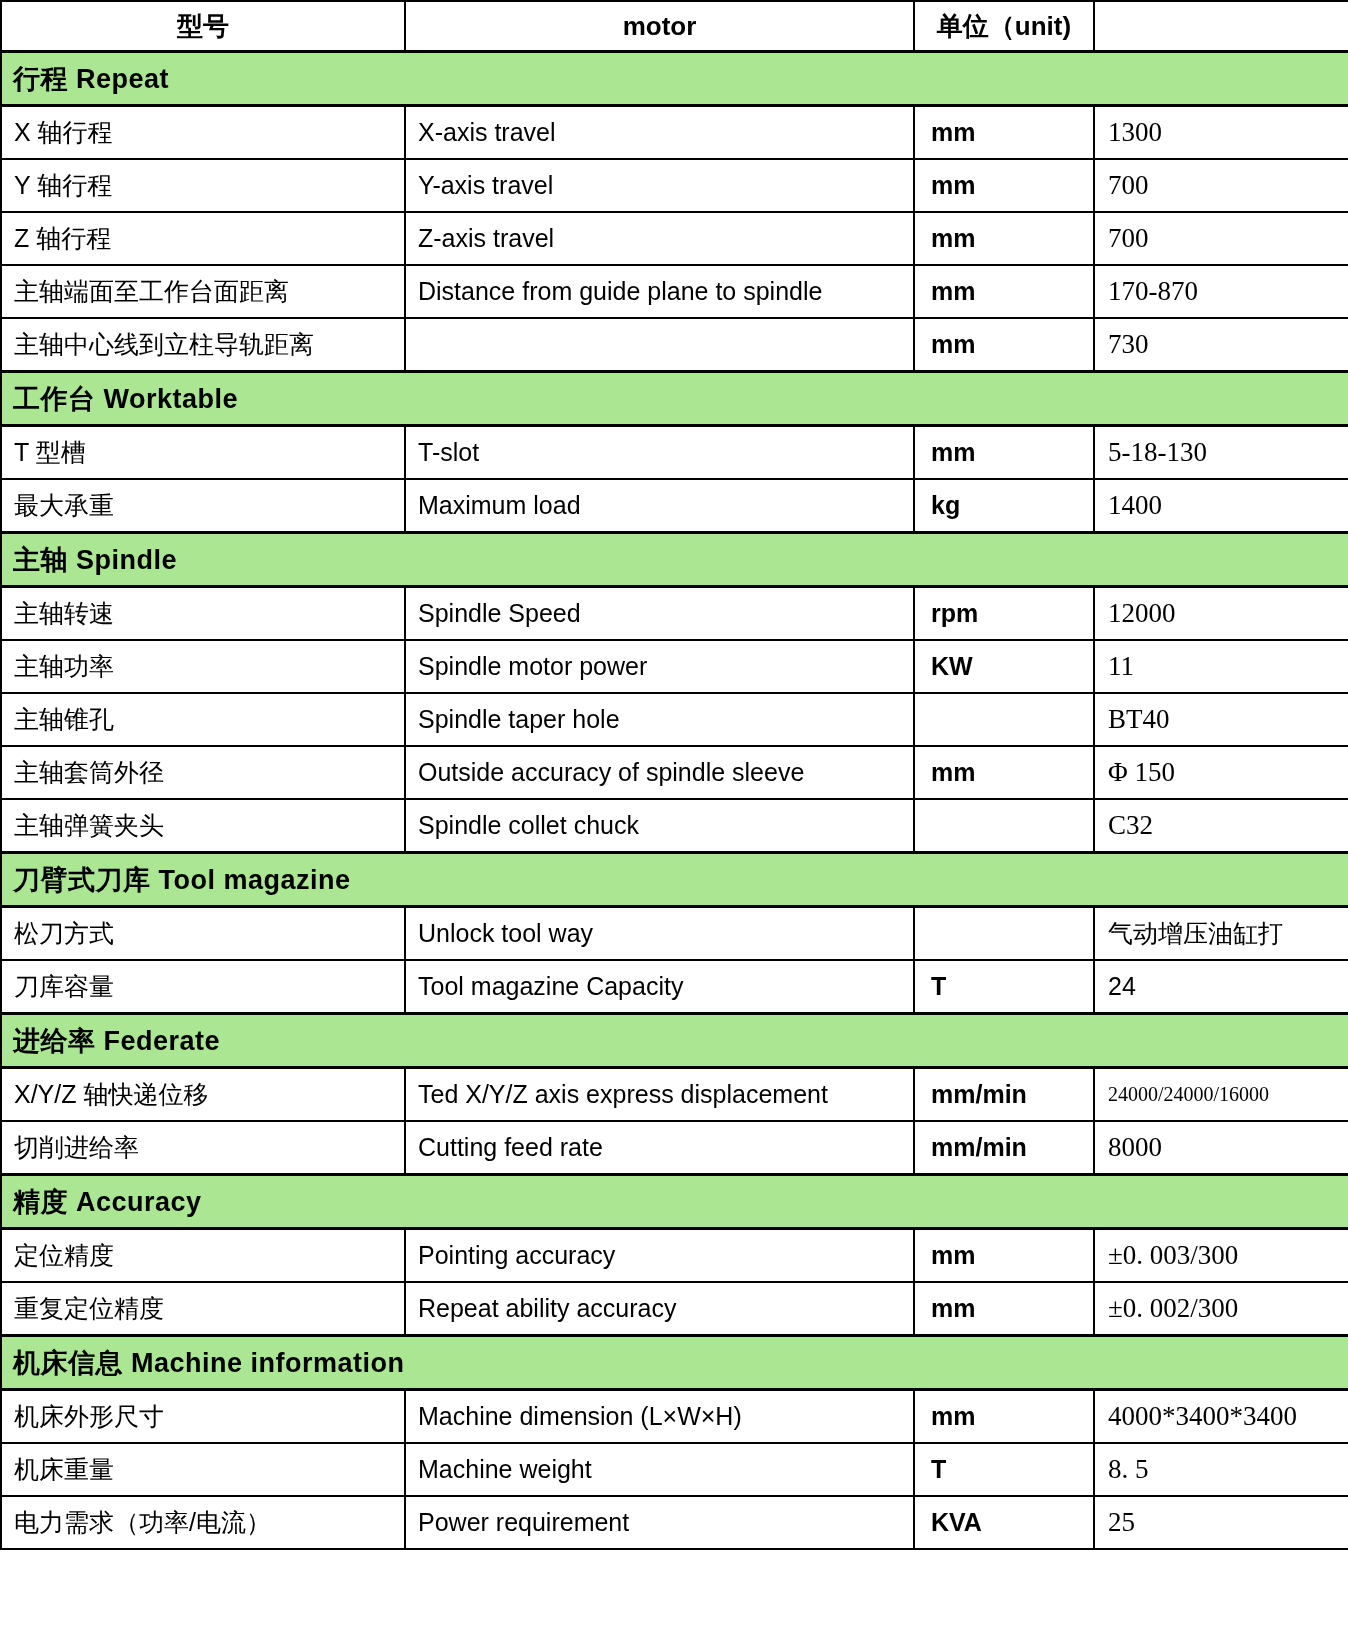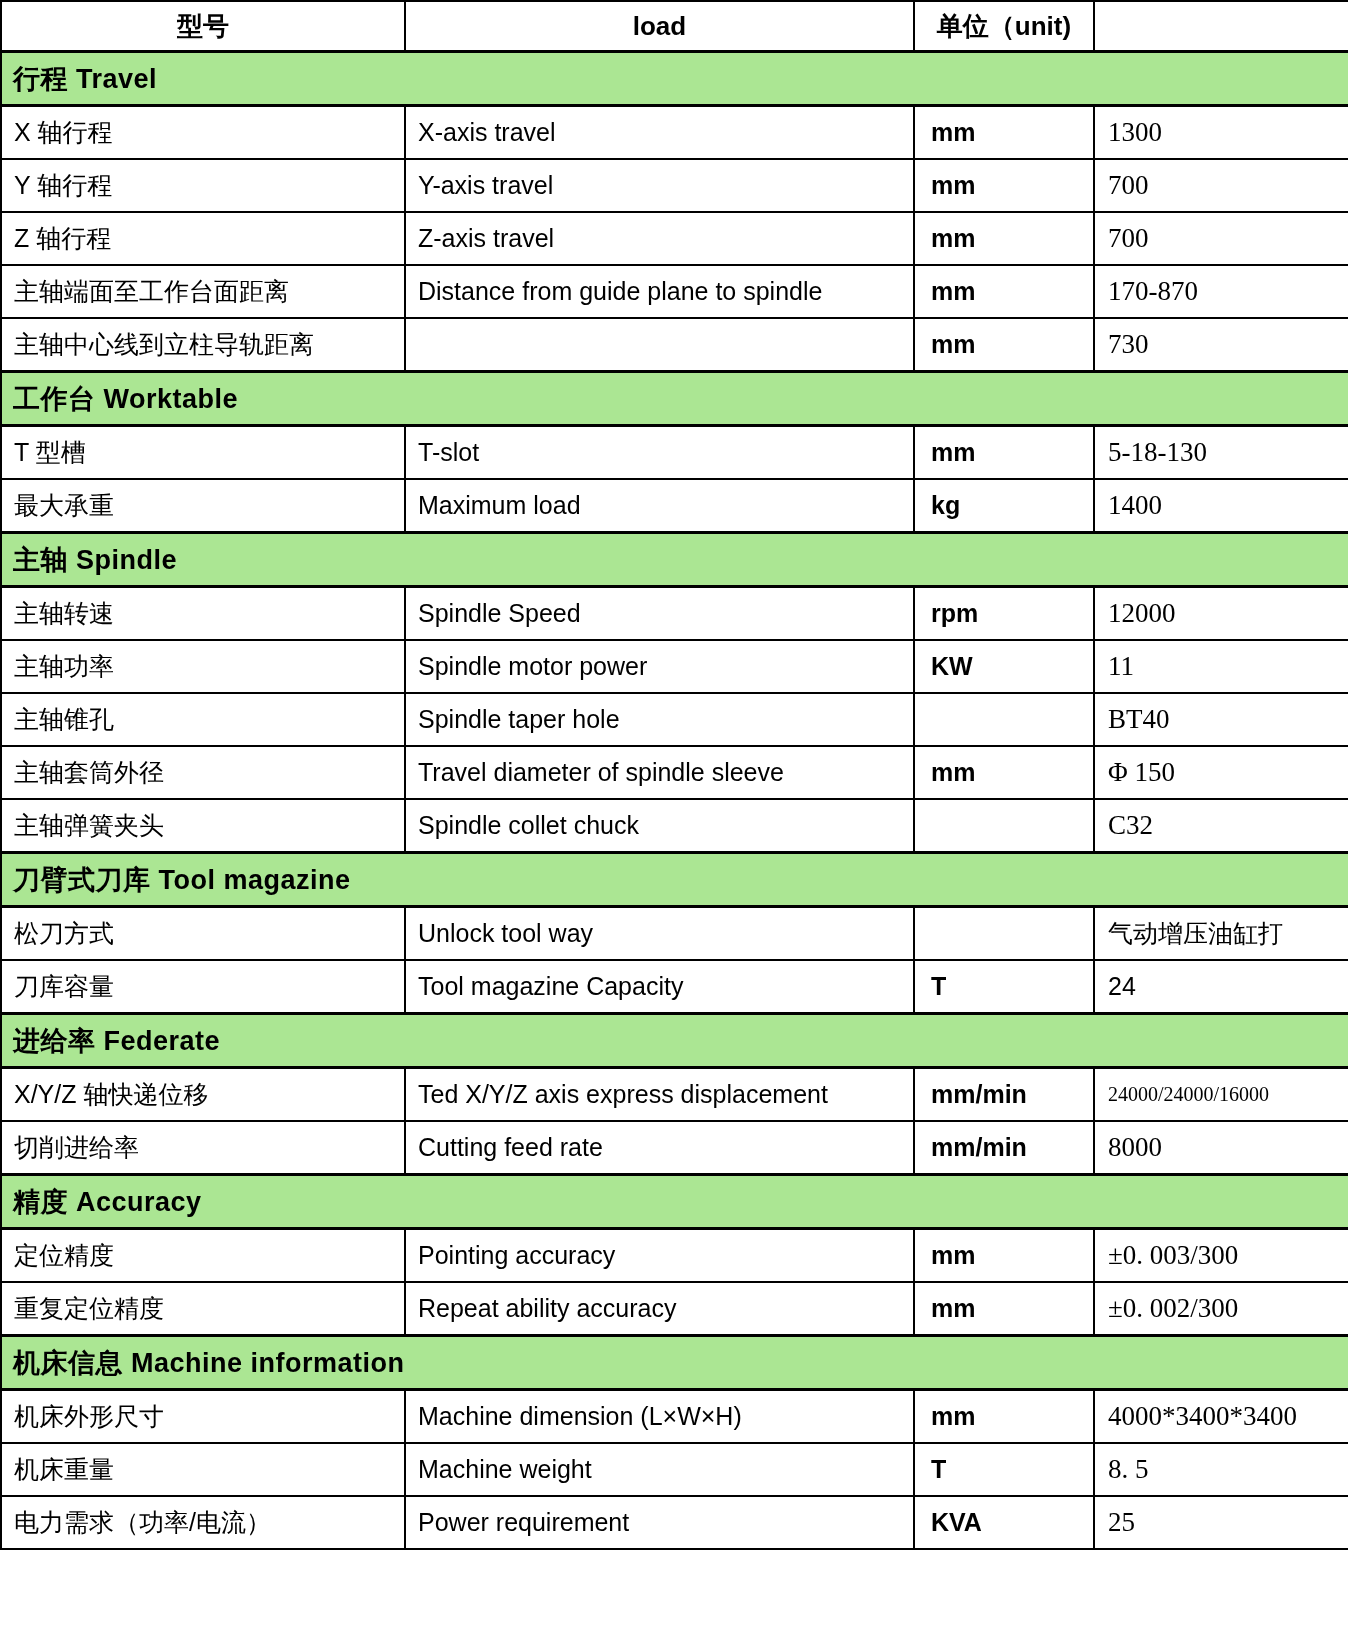--- a/index.html
+++ b/index.html
@@ -82,28 +82,28 @@
   <table class="spec">
     <colgroup>
       <col class="c1">
       <col class="c2">
       <col class="c3">
       <col class="c4">
     </colgroup>
     <thead>
       <tr>
         <th>型号</th>
-        <th>load</th>
+        <th>motor</th>
         <th>单位（unit)</th>
         <th></th>
       </tr>
     </thead>
     <tbody>
         <tr>
-          <td colspan="4" class="section">行程 Travel</td>
+          <td colspan="4" class="section">行程 Repeat</td>
         </tr>
         <tr>
           <td class="zh">X 轴行程</td>
           <td class="en">X-axis travel</td>
           <td class="unit">mm</td>
           <td class="value">1300</td>
         </tr>
         <tr>
           <td class="zh">Y 轴行程</td>
           <td class="en">Y-axis travel</td>
@@ -159,21 +159,21 @@
           <td class="value">11</td>
         </tr>
         <tr>
           <td class="zh">主轴锥孔</td>
           <td class="en">Spindle taper hole</td>
           <td class="unit"></td>
           <td class="value">BT40</td>
         </tr>
         <tr>
           <td class="zh">主轴套筒外径</td>
-          <td class="en">Travel diameter of spindle sleeve</td>
+          <td class="en">Outside accuracy of spindle sleeve</td>
           <td class="unit">mm</td>
           <td class="value">Φ 150</td>
         </tr>
         <tr>
           <td class="zh">主轴弹簧夹头</td>
           <td class="en">Spindle collet chuck</td>
           <td class="unit"></td>
           <td class="value">C32</td>
         </tr>
         <tr>

